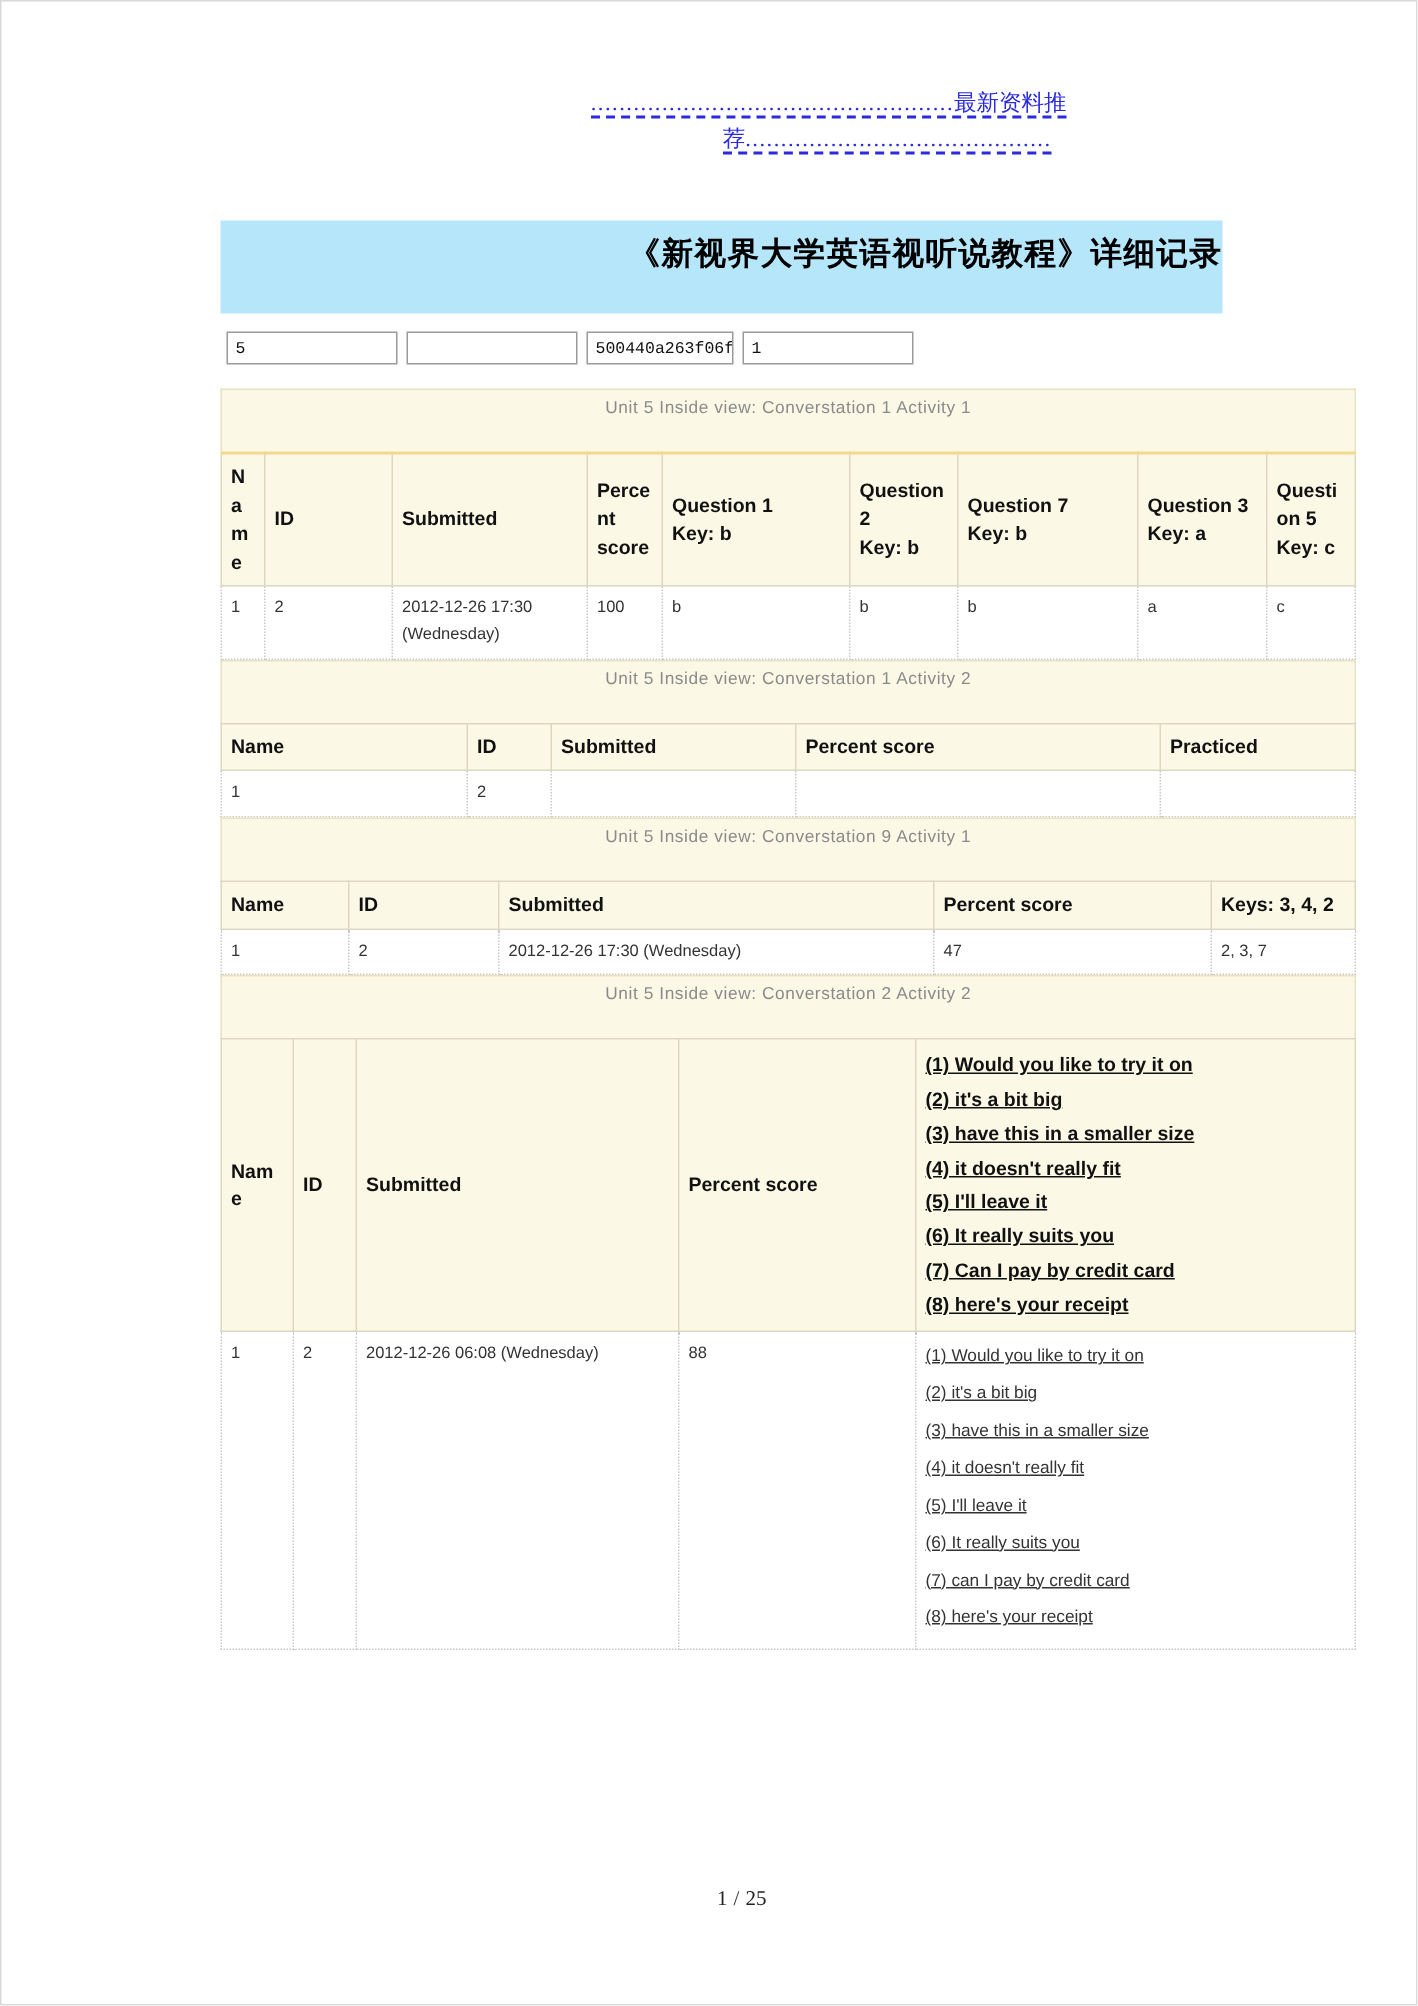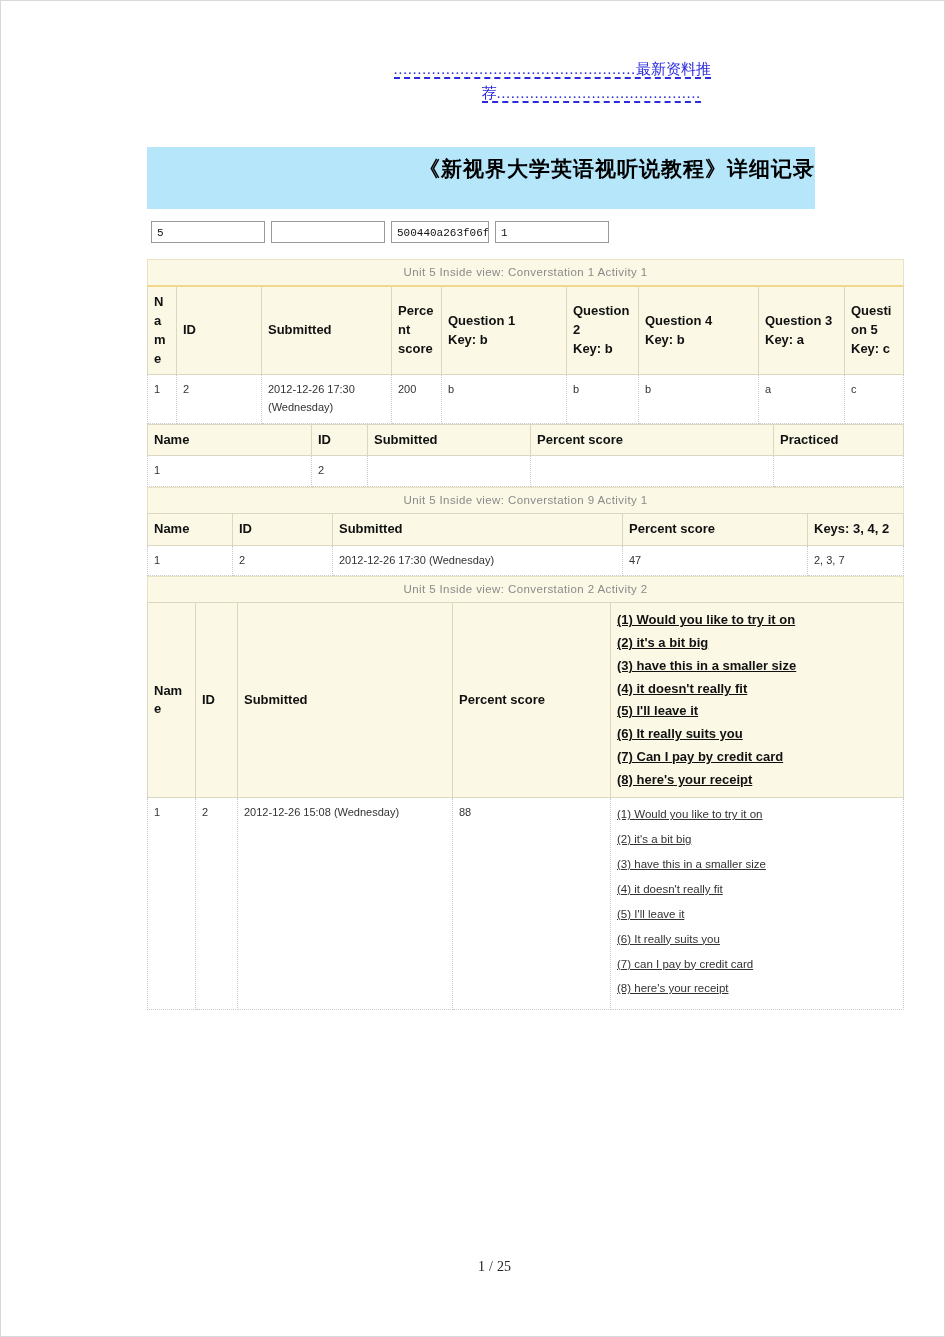--- a/index.html
+++ b/index.html
@@ -100,21 +100,21 @@
     border-collapse: collapse;
     table-layout: fixed;
     margin: 0;
   }
   table.rec caption {
     caption-side: top;
     background: #fbf8e6;
     color: #8a8a8a;
     font-size: 11.5px;
     font-weight: normal;
-    padding: 6px 0 7px 0;
+    padding: 6px 0 23px 0;
     letter-spacing: 0.4px;
     border: 1px solid #e9e2c0;
     border-bottom: none;
   }
   table.rec th {
     background: #fbf8e6;
     color: #111;
     font-size: 13px;
     font-weight: bold;
     text-align: left;
@@ -243,49 +243,50 @@
           <th>Percent score</th>
           <th>
             <div>Question 1</div>
             <div>Key: b</div>
           </th>
           <th>
             <div>Question 2</div>
             <div>Key: b</div>
           </th>
           <th>
-            <div>Question 4</div>
+            <div>Question 7</div>
             <div>Key: b</div>
           </th>
           <th>
             <div>Question 3</div>
             <div>Key: a</div>
           </th>
           <th>
             <div>Question 5</div>
             <div>Key: c</div>
           </th>
         </tr>
       </thead>
       <tbody>
         <tr>
           <td>1</td>
           <td>2</td>
           <td>2012-12-26 17:30 (Wednesday)</td>
-          <td>200</td>
+          <td>100</td>
           <td>b</td>
           <td>b</td>
           <td>b</td>
           <td>a</td>
           <td>c</td>
         </tr>
       </tbody>
     </table>
 
     <table class="rec t2">
+      <caption>Unit 5 Inside view: Converstation 1 Activity 2</caption>
       <colgroup>
         <col class="c-a">
           <col class="c-b">
           <col class="c-c">
           <col class="c-d">
           <col class="c-e">
       </colgroup>
       <thead>
         <tr>
           <th>Name</th>
@@ -361,21 +362,21 @@
               <div>(7) Can I pay by credit card</div>
               <div>(8) here's your receipt</div>
             </div>
           </th>
         </tr>
       </thead>
       <tbody>
         <tr>
           <td>1</td>
           <td>2</td>
-          <td>2012-12-26 15:08 (Wednesday)</td>
+          <td>2012-12-26 06:08 (Wednesday)</td>
           <td>88</td>
           <td class="kcol">
             <div class="keylist">
               <div>(1) Would you like to try it on</div>
               <div>(2) it's a bit big</div>
               <div>(3) have this in a smaller size</div>
               <div>(4) it doesn't really fit</div>
               <div>(5) I'll leave it</div>
               <div>(6) It really suits you</div>
               <div>(7) can I pay by credit card</div>

